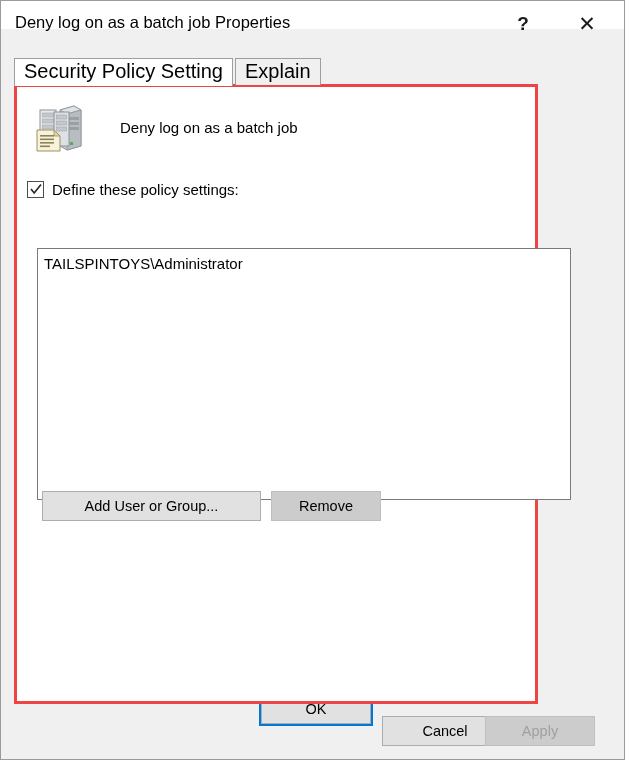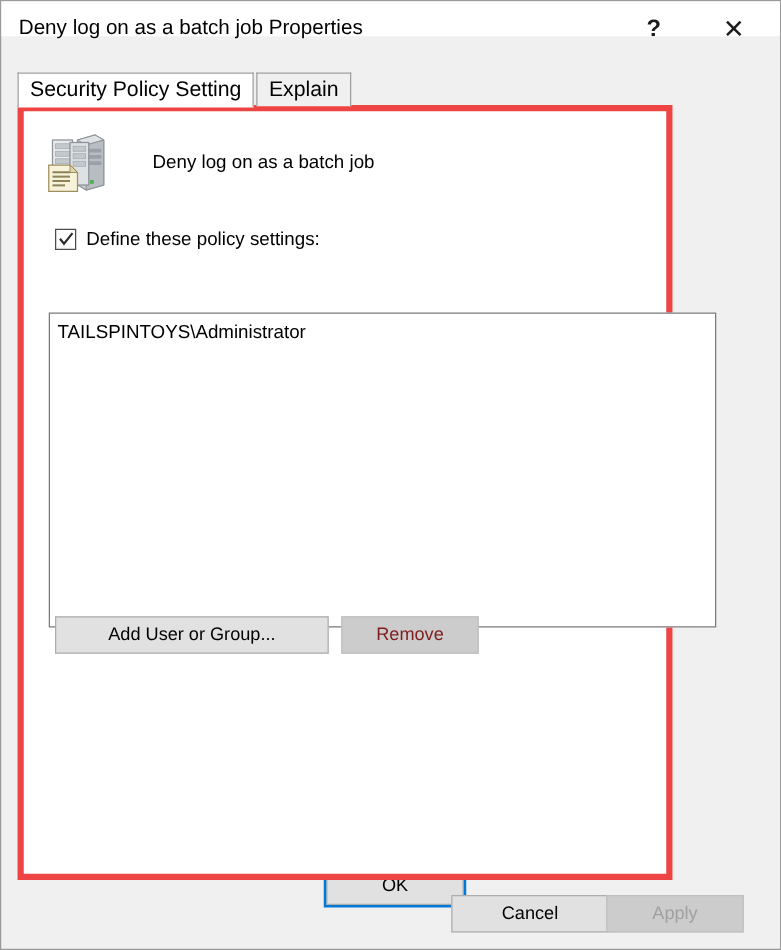--- a/index.html
+++ b/index.html
@@ -69,21 +69,21 @@
     top: 57px;
     height: 27px;
     font-size: 0;
     z-index: 3;
   }
   .tab {
     display: inline-block;
     height: 27px;
     box-sizing: border-box;
     font-family: "Liberation Sans", sans-serif;
-    font-size: 17px;
+    font-size: 20px;
     color: #000000;
     line-height: 25px;
     padding: 0 9px;
     vertical-align: top;
     background: #f0f0f0;
     border: 1px solid #9e9e9e;
     border-bottom: none;
     cursor: default;
     position: relative;
   }
@@ -100,21 +100,21 @@
 
   
   .tabpanel {
     position: absolute;
     left: 13px;
     top: 83px;
     width: 524px;
     height: 620px;
     box-sizing: border-box;
     background: #ffffff;
-    border: 5px solid #ef4444;
+    border: 3px solid #ef4444;
     z-index: 1;
   }
 
   
   .policy-head {
     position: absolute;
     left: 17px;
     top: 17px;
     width: 560px;
     height: 62px;
@@ -131,21 +131,21 @@
     left: 86px;
     top: 15px;
     font-size: 15px;
     color: #000000;
     white-space: nowrap;
   }
 
   
   .check-row {
     position: absolute;
-    left: 25px;
+    left: 10px;
     top: 92px;
     height: 20px;
     display: flex;
     align-items: center;
     cursor: default;
   }
   .checkbox {
     width: 17px;
     height: 17px;
     box-sizing: border-box;
@@ -199,21 +199,21 @@
     border: 1px solid #adadad;
     cursor: default;
     padding: 0;
     text-align: center;
     line-height: normal;
     display: flex;
     align-items: center;
     justify-content: center;
   }
   .btn.disabled {
-    color: #7f1d1d;
+    color: #000000;
     background: #cccccc;
     border-color: #bfbfbf;
   }
   .btn-add {
     position: absolute;
     left: 25px;
     top: 404px;
     width: 219px;
     height: 30px;
   }
@@ -244,21 +244,21 @@
     outline: 2px solid #0078d7;
     outline-offset: 0px;
     border-color: #adadad;
   }
   .footer-btn.disabled {
     color: #a0a0a0;
     background: #cccccc;
     border-color: #bfbfbf;
   }
   #ok-button     { left: 260px; top: 693px; width: 110px; }
-  #cancel-button { left: 360px; top: 715px; width: 126px; }
+  #cancel-button { left: 381px; top: 715px; width: 126px; }
   #apply-button  { left: 484px; top: 715px; width: 110px; }
 </style>
 </head>
 <body>
 
 <div id="dialog">
 
   <div class="titlebar">
     <div class="titlebar-text">Deny log on as a batch job Properties</div>
 

